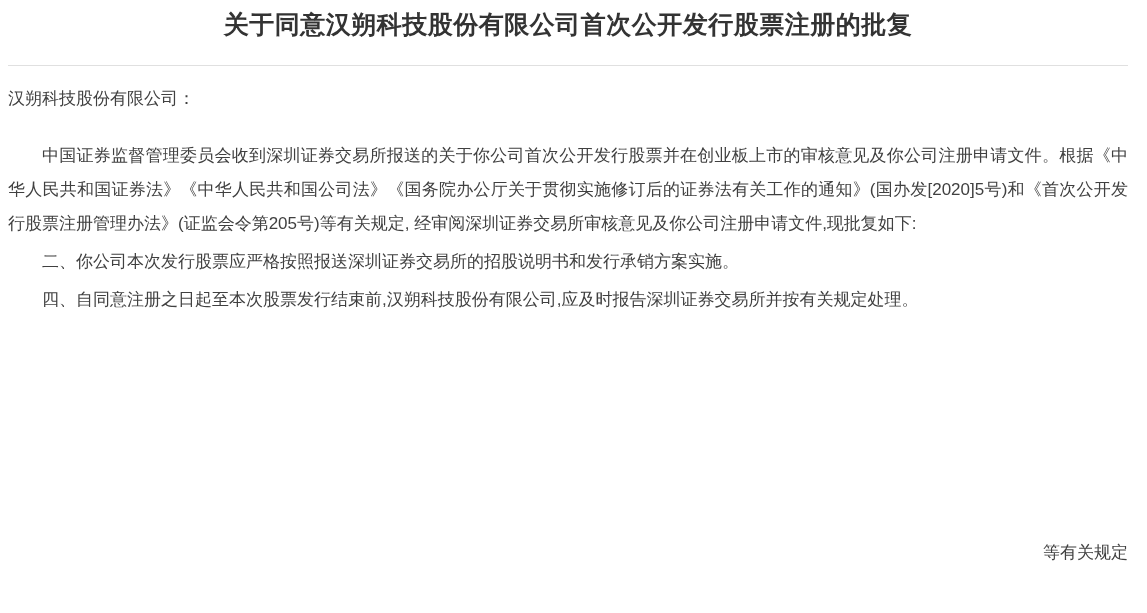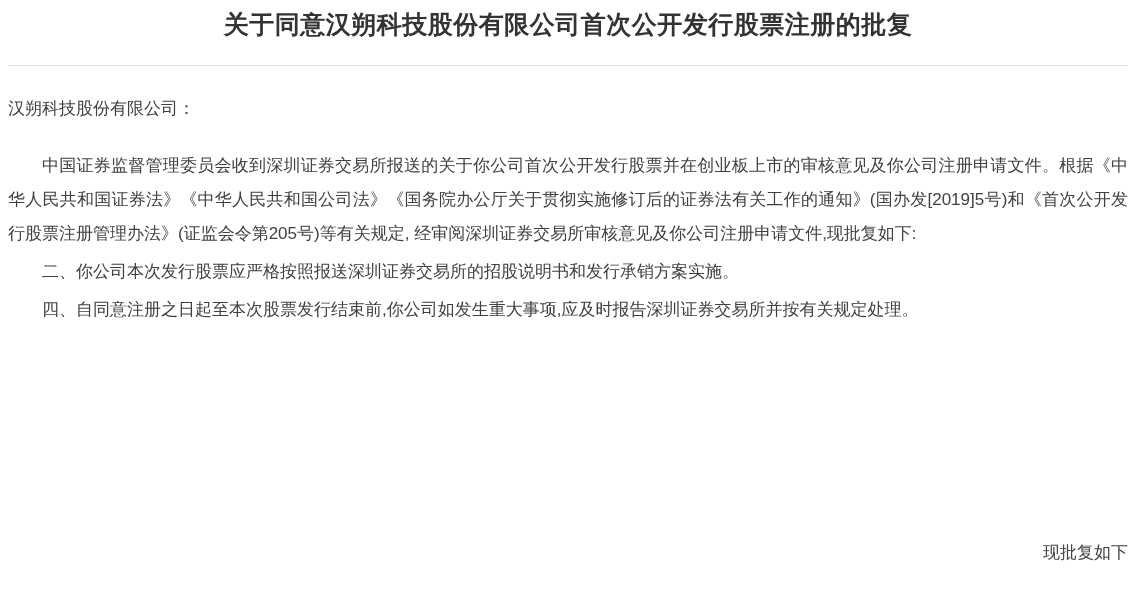--- a/index.html
+++ b/index.html
@@ -30,21 +30,21 @@
     border-top: 1px solid #e0e0e0;
     margin-top: 25px;
     height: 0;
   }
   .doc-body {
     font-size: 17px;
     color: #404040;
     line-height: 34px;
   }
   .doc-salutation {
-    margin-top: 26px;
+    margin-top: 16px;
   }
   .doc-intro {
     margin-top: 23px;
     text-indent: 2em;
     text-align: justify;
   }
   .doc-item {
     margin-top: 4px;
     text-indent: 2em;
     text-align: justify;
@@ -65,23 +65,23 @@
 <body>
 
 <div class="page">
   <h1 class="doc-title">关于同意汉朔科技股份有限公司首次公开发行股票注册的批复</h1>
 
   <hr class="doc-divider">
 
   <div class="doc-body">
     <p class="doc-salutation">汉朔科技股份有限公司：</p>
 
-    <p class="doc-intro">中国证券监督管理委员会收到深圳证券交易所报送的关于你公司首次公开发行股票并在创业板上市的审核意见及你公司注册申请文件。根据《中华人民共和国证券法》《中华人民共和国公司法》《国务院办公厅关于贯彻实施修订后的证券法有关工作的通知》(国办发[2019]5号)和《首次公开发行股票注册管理办法》(证监会令第205号)等有关规定, 经审阅深圳证券交易所审核意见及你公司注册申请文件,现批复如下:</p>
+    <p class="doc-intro">中国证券监督管理委员会收到深圳证券交易所报送的关于你公司首次公开发行股票并在创业板上市的审核意见及你公司注册申请文件。根据《中华人民共和国证券法》《中华人民共和国公司法》《国务院办公厅关于贯彻实施修订后的证券法有关工作的通知》(国办发[2020]5号)和《首次公开发行股票注册管理办法》(证监会令第205号)等有关规定, 经审阅深圳证券交易所审核意见及你公司注册申请文件,现批复如下:</p>
 
 
     <p class="doc-item">二、你公司本次发行股票应严格按照报送深圳证券交易所的招股说明书和发行承销方案实施。</p>
 
 
-    <p class="doc-item">四、自同意注册之日起至本次股票发行结束前,你公司如发生重大事项,应及时报告深圳证券交易所并按有关规定处理。</p>
+    <p class="doc-item">四、自同意注册之日起至本次股票发行结束前,汉朔科技股份有限公司,应及时报告深圳证券交易所并按有关规定处理。</p>
   </div>
 
-  <div class="doc-signature">现批复如下</div>
+  <div class="doc-signature">等有关规定</div>
 </div>
 
 </body></html>

